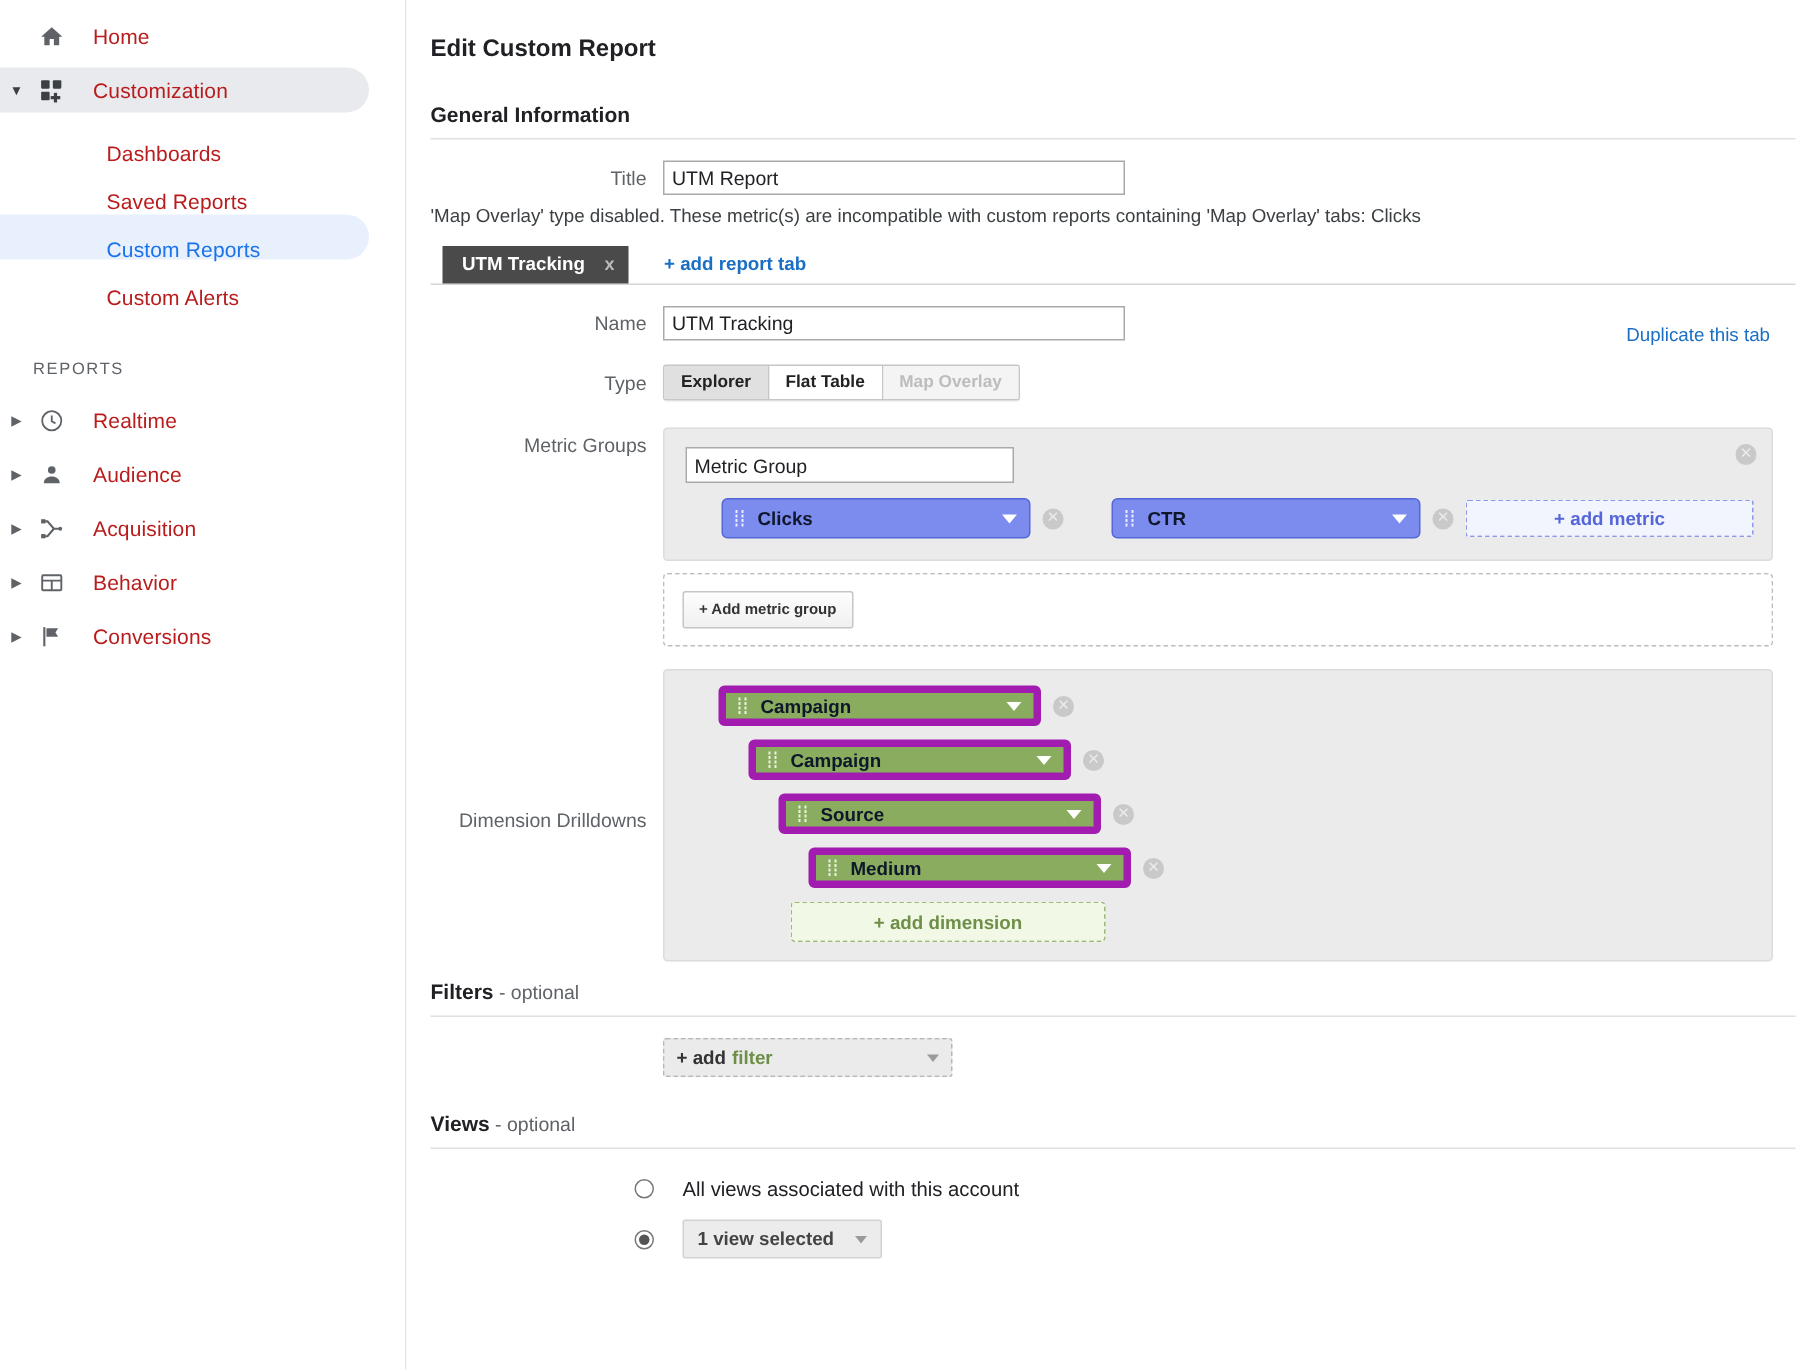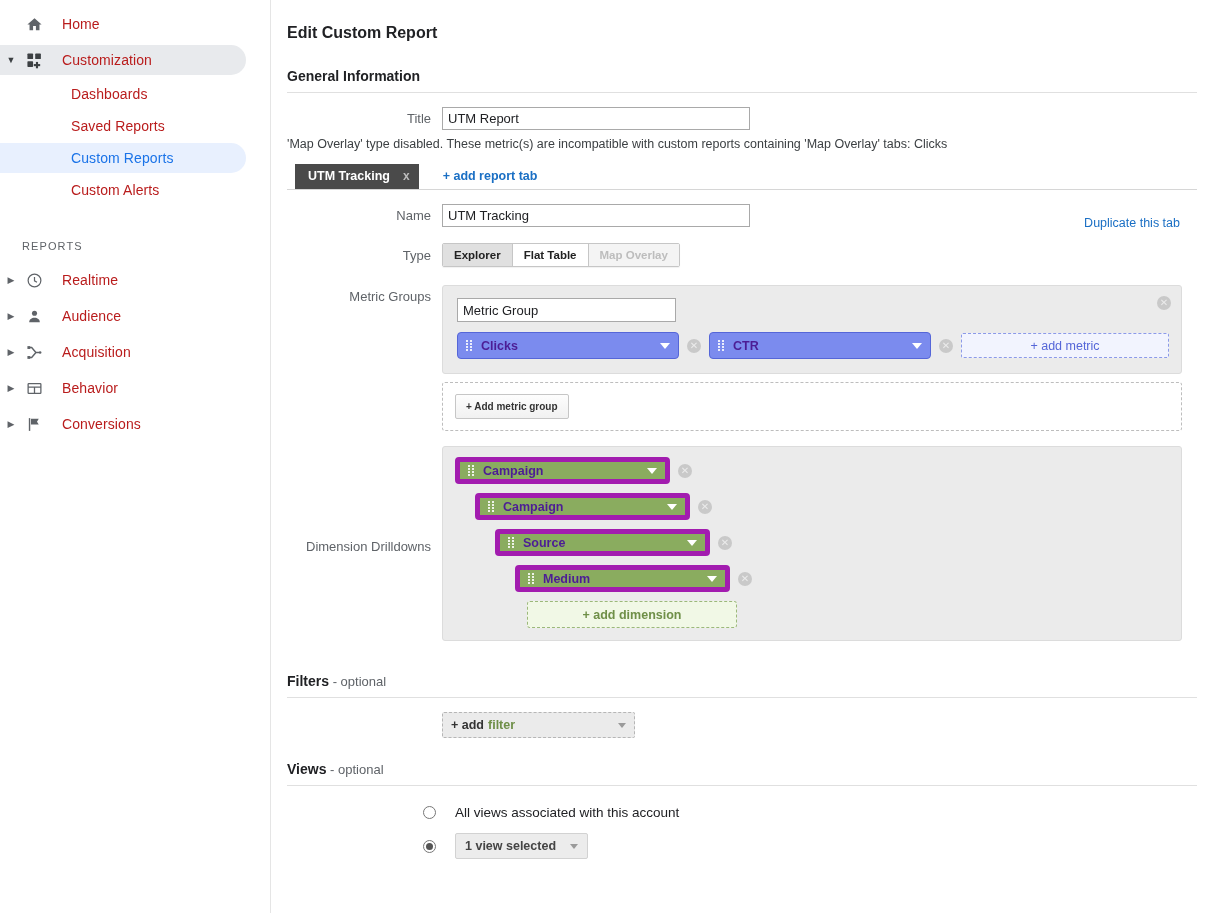--- a/index.html
+++ b/index.html
@@ -44,21 +44,21 @@
     width: 24px; flex: 0 0 24px; display: flex;
     align-items: center; justify-content: center; color: #5f6368;
   }
   .navlabel {
     position: relative; z-index: 1;
     margin-left: 16px; font-size: 14px; color: #b91c1c;
     letter-spacing: .1px; white-space: nowrap;
   }
 
   .sub-row {
-    position: relative; display: flex; align-items: center;
+    position: relative; display: flex; align-items: flex-end;
     height: 32px; cursor: pointer;
   }
   .sub-row .pill {
     position: absolute; left: 0; top: 1px; height: 30px; width: 246px;
     border-radius: 0 15px 15px 0; z-index: 0;
   }
   .sub-row.sel .pill { background: #e8f0fe; }
   .sub-row .navlabel { margin-left: 71px; }
   .sub-row.sel .navlabel { color: #1a73e8; }
 
@@ -127,36 +127,36 @@
 
   .xcircle {
     width: 14px; height: 14px; border-radius: 50%; background: #c9c9c9;
     color: #ebebeb; font-size: 10px; line-height: 14px; text-align: center;
     cursor: pointer; flex: 0 0 14px; font-family: "Liberation Sans", sans-serif;
   }
 
   
   .pillbtn {
     height: 27px; border-radius: 4px; display: flex; align-items: center;
-    color: #4c1d95; font-size: 12.5px; font-weight: bold; cursor: pointer;
-    padding: 0 8px 0 7px; user-select: none;
+    color: #0f172a; font-size: 12.5px; font-weight: bold; cursor: pointer;
+    padding: 0 8px 0 7px; user-select: none; margin-left: 24px;
   }
   .pill-metric { background: #7b8bee; border: 1px solid #5566d8; width: 222px; }
   .pill-dim    { background: #8aac5f; border: 5px solid #a21caf; width: 215px; }
   .grip { width: 8px; flex: 0 0 8px; margin-right: 8px; opacity: .85;
           display: flex; flex-direction: column; gap: 1px; }
   .grip i { display: block; width: 100%; height: 2px;
             background: radial-gradient(circle, #fff 0 40%, transparent 42%) 0 0/4px 2px repeat-x; }
   .pilltext { flex: 1; white-space: nowrap; overflow: hidden; }
   .caret { width: 0; height: 0; border-left: 5px solid transparent;
            border-right: 5px solid transparent; border-top: 6px solid #fff; }
 
   .addmetric {
     width: 208px; height: 25px; border: 1px dashed #8c9ae8;
-    background: #f2f4fe; color: #5566d8; font-size: 12.5px; font-weight: normal;
+    background: #f2f4fe; color: #5566d8; font-size: 12.5px; font-weight: bold;
     display: flex; align-items: center; justify-content: center; cursor: pointer;
     border-radius: 2px;
   }
   .adddim {
     width: 210px; height: 27px; border: 1px dashed #9cb87a;
     background: #f1f8e6; color: #6f8f48; font-size: 12.5px; font-weight: bold;
     display: flex; align-items: center; justify-content: center; cursor: pointer;
     border-radius: 3px;
   }
   .greybtn {
@@ -444,21 +444,21 @@
               <span class="pilltext">Medium</span>
               <span class="caret"></span>
             </div>
             <div class="xcircle" style="margin-left:8px">✕</div>
           </div>
 
           <div class="adddim" style="margin-left:72px">+ add dimension</div>
         </div>
       </div>
 
-      <div class="h2" style="margin-top:32px">
+      <div class="h2" style="margin-top:12px">
         <span>Filters</span><span class="opt"> - optional</span>
       </div>
       <div class="rule"></div>
 
       <div class="frow" style="margin-top:14px">
         <div class="flabel"></div>
         <div class="filterbox">
           <span>+ add</span>
           <span class="g">filter</span>
           <span class="dcaret"></span>

